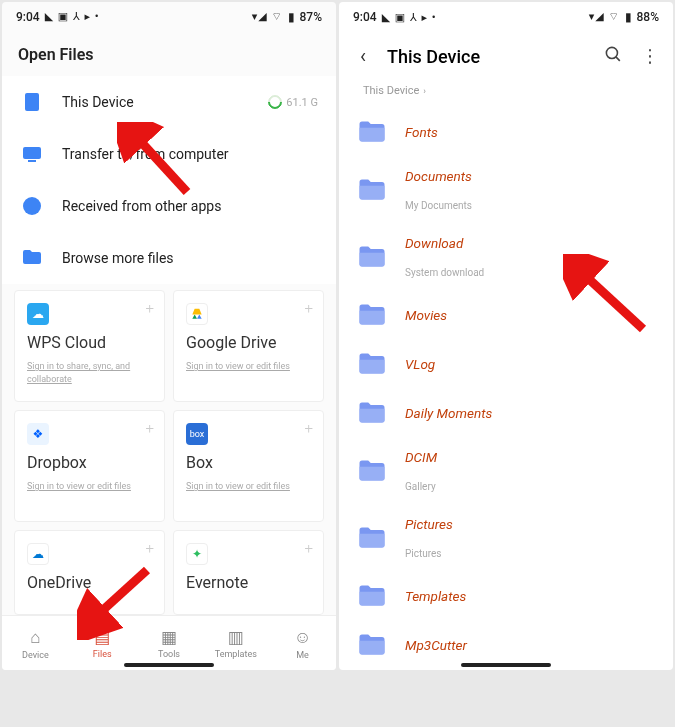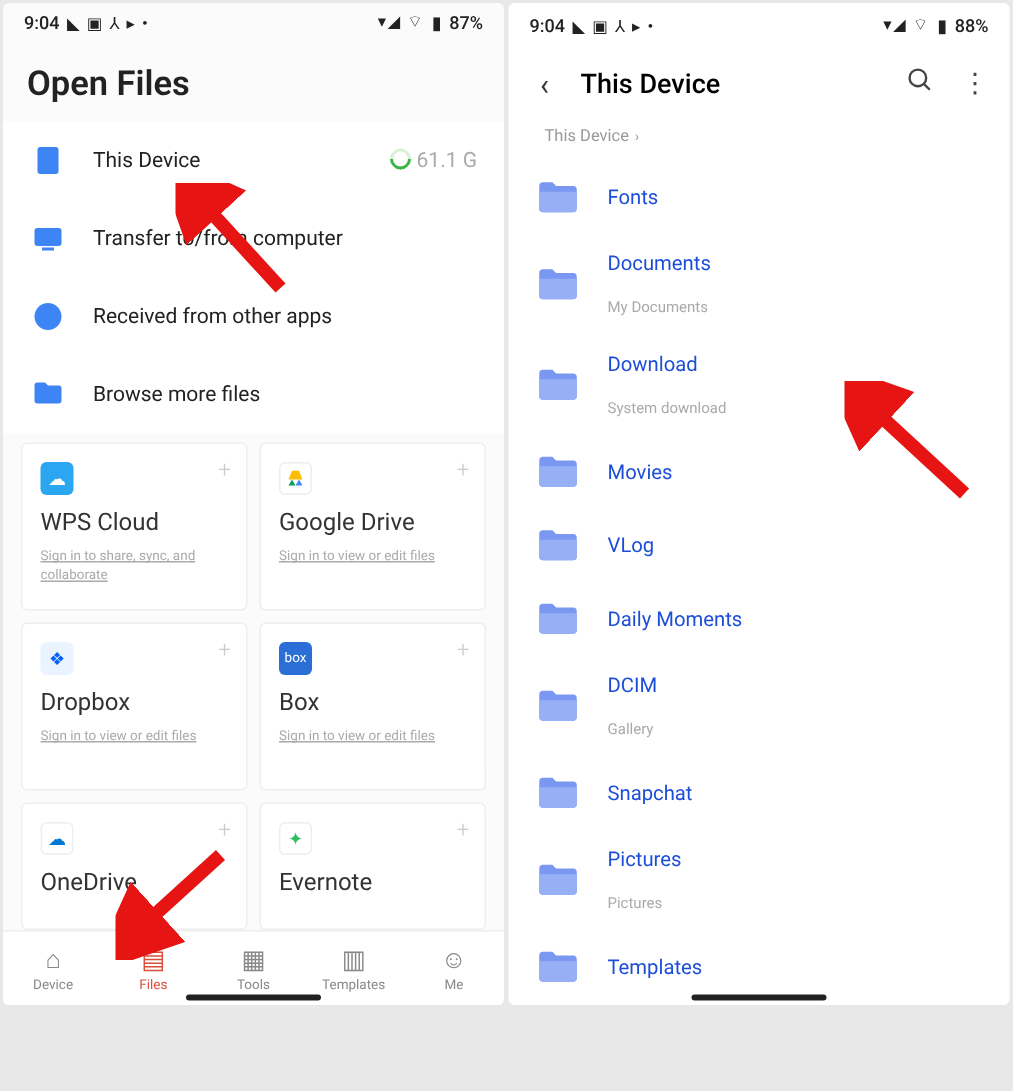--- a/index.html
+++ b/index.html
@@ -30,21 +30,21 @@
     align-items: center;
     padding: 0 14px;
     font-size: 12px;
     font-weight: 500;
     color: #222;
   }
   .status-left, .status-right { display: flex; align-items: center; gap: 5px; }
   .status-icons { letter-spacing: 1px; font-size: 11px; }
   .header {
     padding: 14px 16px 12px;
-    font-size: 23px;
+    font-size: 16px;
     font-weight: 600;
     color: #222;
   }
   .header2 {
     display: flex;
     align-items: center;
     padding: 12px 14px;
     gap: 14px;
   }
   .back-btn { font-size: 20px; color: #333; width: 20px; text-align: center; }
@@ -61,22 +61,22 @@
     align-items: center;
     padding: 14px 18px;
     gap: 18px;
   }
   .list-icon {
     width: 24px; height: 24px;
     display: flex; align-items: center; justify-content: center;
   }
   .list-label { font-size: 14px; color: #222; flex: 1; }
   .storage-badge {
-    display: flex; gap: 4px;
-    font-size: 14px; color: #aaa;
+    display: flex; align-items: center; gap: 4px;
+    font-size: 11px; color: #aaa;
   }
   .ring {
     width: 14px; height: 14px; border-radius: 50%;
     border: 2px solid #3bb54a;
     border-top-color: #dcedd8;
     border-right-color: #dcedd8;
     transform: rotate(-45deg);
   }
   .cloud-grid {
     display: grid;
@@ -136,21 +136,21 @@
     align-items: center;
     padding: 12px 18px;
     gap: 18px;
   }
   .folder-icon {
     width: 30px; height: 25px;
     position: relative;
   }
   .folder-icon svg { width: 30px; height: 25px; }
   .folder-text { display: flex; flex-direction: column; }
-  .folder-name { font-size: 13.5px; color: #1d4ed8; }
+  .folder-name { font-size: 13.5px; color: #c2410c; font-style: italic; }
   .folder-sub { font-size: 10px; color: #aaa; margin-top: 16px; }
   .arrow {
     position: absolute;
     pointer-events: none;
     z-index: 10;
   }
   .arrow svg { display: block; }
   .partial-row {
     display: grid;
     grid-template-columns: 1fr 1fr;
@@ -400,29 +400,20 @@
         </div>
       </div>
       <div class="folder-item">
         <span class="folder-icon"><svg viewBox="0 0 24 20">
             <path fill="#7a97f1" d="M2 4a2 2 0 012-2h5l2 2h9a2 2 0 012 2v10a2 2 0 01-2 2H4a2 2 0 01-2-2V4z"></path>
             <path fill="#97aff5" d="M2 7h20v9a2 2 0 01-2 2H4a2 2 0 01-2-2V7z"></path>
           </svg></span>
         <div class="folder-text">
           <span class="folder-name">DCIM</span>
           <span class="folder-sub">Gallery</span>
-        </div>
-      </div>
-      <div class="folder-item">
-        <span class="folder-icon"><svg viewBox="0 0 24 20">
-            <path fill="#7a97f1" d="M2 4a2 2 0 012-2h5l2 2h9a2 2 0 012 2v10a2 2 0 01-2 2H4a2 2 0 01-2-2V4z"></path>
-            <path fill="#97aff5" d="M2 7h20v9a2 2 0 01-2 2H4a2 2 0 01-2-2V7z"></path>
-          </svg></span>
-        <div class="folder-text">
-          <span class="folder-name">Snapchat</span>
         </div>
       </div>
       <div class="folder-item">
         <span class="folder-icon"><svg viewBox="0 0 24 20">
             <path fill="#7a97f1" d="M2 4a2 2 0 012-2h5l2 2h9a2 2 0 012 2v10a2 2 0 01-2 2H4a2 2 0 01-2-2V4z"></path>
             <path fill="#97aff5" d="M2 7h20v9a2 2 0 01-2 2H4a2 2 0 01-2-2V7z"></path>
           </svg></span>
         <div class="folder-text">
           <span class="folder-name">Pictures</span>
           <span class="folder-sub">Pictures</span>

